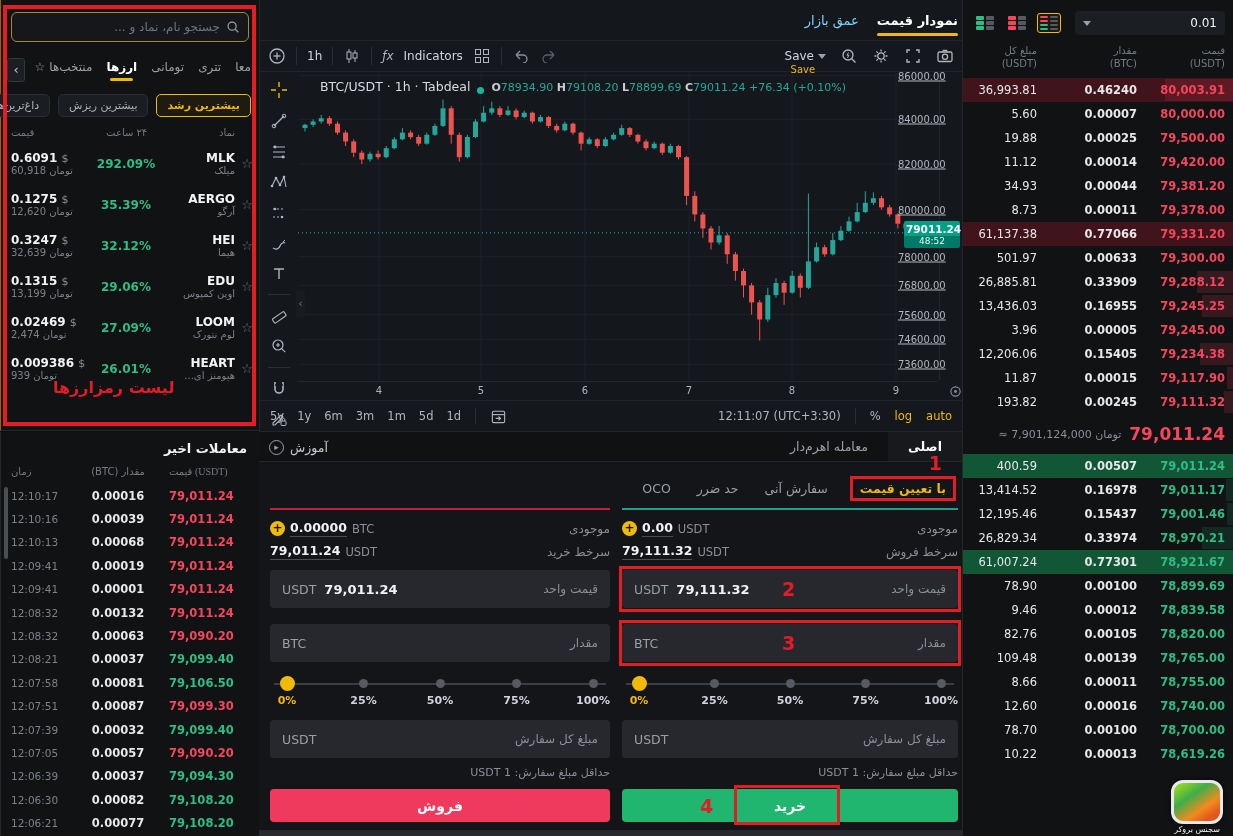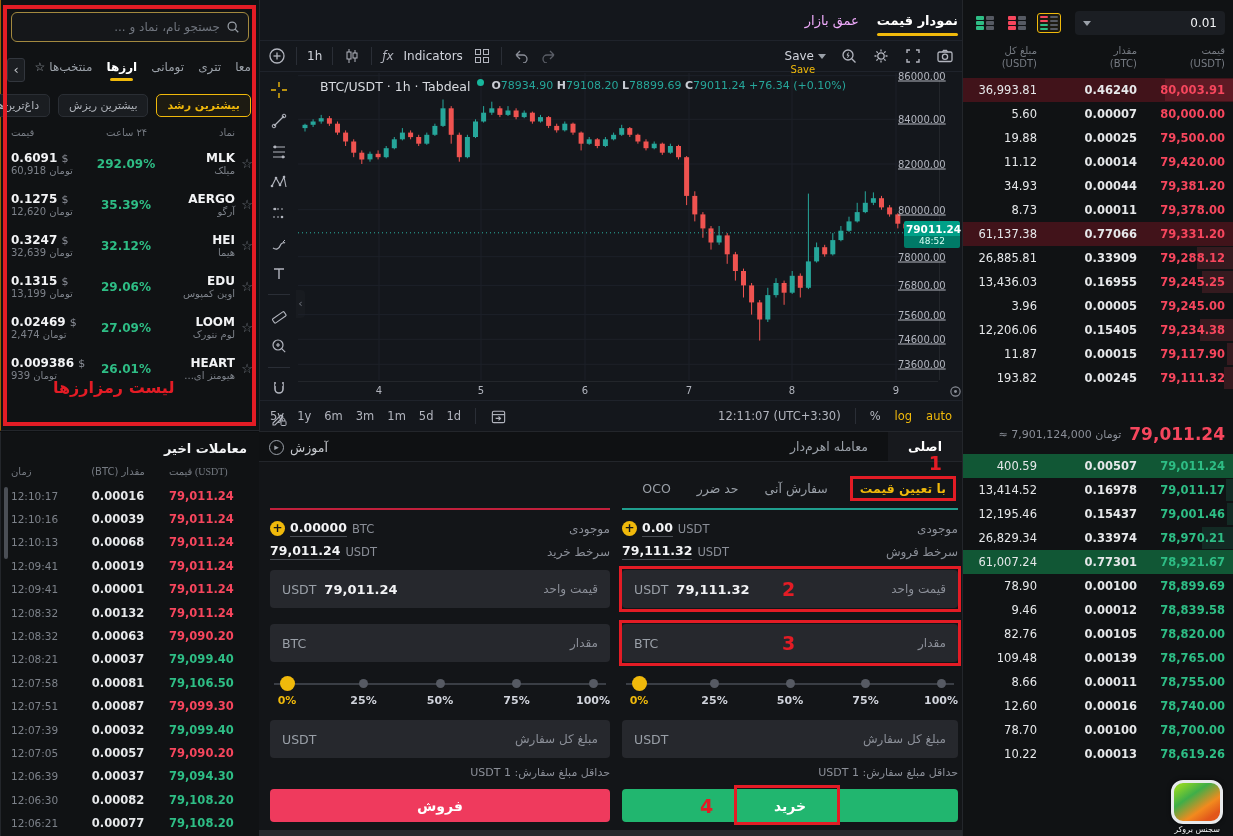--- a/index.html
+++ b/index.html
@@ -67,21 +67,21 @@
   .trade-row .a { flex:1; text-align:center; direction:ltr; color:#e6e8ea; font-weight:bold; }
   .trade-row .t { width:56px; direction:ltr; color:#7d828a; font-size:10.5px; }
   .tr-scroll { position:absolute; left:3px; top:55px; width:4px; height:72px;
                background:#4a4e55; border-radius:2px; }
 
   
   .chart-sec { position:absolute; left:259px; top:0; width:703px; height:432px;
                background:#14171c; border-left:1px solid #23262b; border-bottom:1px solid #23262b; }
   .chart-tabs { position:absolute; top:8px; right:4px; height:30px; display:flex; direction:rtl;
                 gap:18px; align-items:center; font-size:13px; }
-  .chart-tab { position:relative; color:#f0abfc; padding-bottom:6px; }
+  .chart-tab { position:relative; color:#7dd3fc; padding-bottom:6px; }
   .chart-tab.active { color:#fff; font-weight:bold; }
   .chart-tab.active::after { content:""; position:absolute; left:0; right:0; bottom:-2px;
                              height:3px; background:#f0b90b; border-radius:2px; }
   .tv-toolbar { position:absolute; left:0; right:0; top:40px; height:32px;
                 border-top:1px solid #1f232b; border-bottom:1px solid #1f232b;
                 display:flex; align-items:center; padding:4px 8px; gap:10px; color:#b2b5be; }
   .tv-toolbar .sep { width:1px; height:18px; background:#2a2e36; }
   .tv-toolbar .lbl { font-size:12px; color:#d1d4dc; }
   .tv-right { margin-left:auto; display:flex; align-items:center; gap:14px; }
   .save-wrap { position:relative; display:flex; align-items:center; gap:4px; }
@@ -90,21 +90,21 @@
            border-right:4px solid transparent; border-top:5px solid #9aa0a8; }
   svg.ic { display:block; }
   .tools { position:absolute; left:0; top:72px; bottom:0; width:38px;
            display:flex; flex-direction:column; align-items:center; padding-top:6px; gap:6px; }
   .tools .tool { width:30px; height:26px; display:flex; align-items:center; justify-content:center; }
   .tools .tdiv { width:22px; height:1px; background:#2a2e36; margin:2px 0; }
   .tools-collapse { position:absolute; left:36px; top:290px; width:9px; height:28px; color:#6f747d;
                     font-size:11px; line-height:28px; background:#181b20; border-radius:0 4px 4px 0; text-align:center;}
   .pane { position:absolute; left:38px; top:73px; width:640px; height:307px; overflow:hidden; }
   .legend { position:absolute; left:22px; top:6px; font-size:12.5px; color:#d8dbe0;
-            display:flex; align-items:flex-start; gap:7px; white-space:nowrap; }
+            display:flex; align-items:flex-end; gap:7px; white-space:nowrap; }
   .legend .dot { width:7px; height:7px; border-radius:50%; background:#17b79c; }
   .legend .ohlc { font-size:11px; }
   .legend .ohlc b { color:#c9ccd3; font-weight:bold; }
   .legend .ohlc span { color:#26a69a; }
   .y-axis { position:absolute; left:679px; top:73px; width:24px; height:307px;
             border-left:1px solid #23262b; font-size:10px; color:#b2b5be; }
   .ylab { position:absolute; left:-42px; transform:translateY(-50%); width:60px;text-decoration:underline; }
   .price-tag { position:absolute; left:644px; width:56px; z-index:3; text-align:center;
                font-size:10.5px; font-weight:bold; color:#fff; }
   .price-tag .l1 { background:#00a088; padding:2px 2px 1px; border-radius:2px 2px 0 0; }
@@ -876,20 +876,26 @@
        <span class="am">0.00011</span>
        <span class="pr">79,378.00</span>
      </div>
         <div class="book-row ask flash">
 
        <span class="tt">61,137.38</span>
        <span class="am">0.77066</span>
        <span class="pr">79,331.20</span>
      </div>
         <div class="book-row ask ">
+
+       <span class="tt">501.97</span>
+       <span class="am">0.00633</span>
+       <span class="pr">79,300.00</span>
+     </div>
+        <div class="book-row ask ">
        <div class="depth" style="width:36px"></div>
        <span class="tt">26,885.81</span>
        <span class="am">0.33909</span>
        <span class="pr">79,288.12</span>
      </div>
         <div class="book-row ask ">
        <div class="depth" style="width:31px"></div>
        <span class="tt">13,436.03</span>
        <span class="am">0.16955</span>
        <span class="pr">79,245.25</span>

